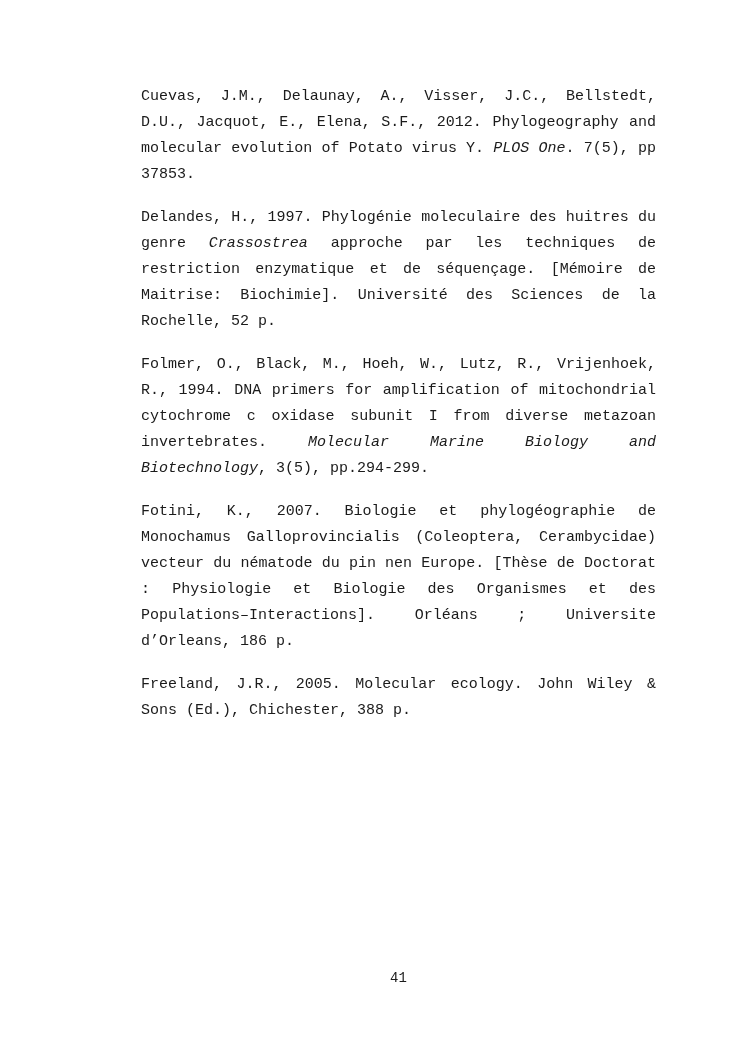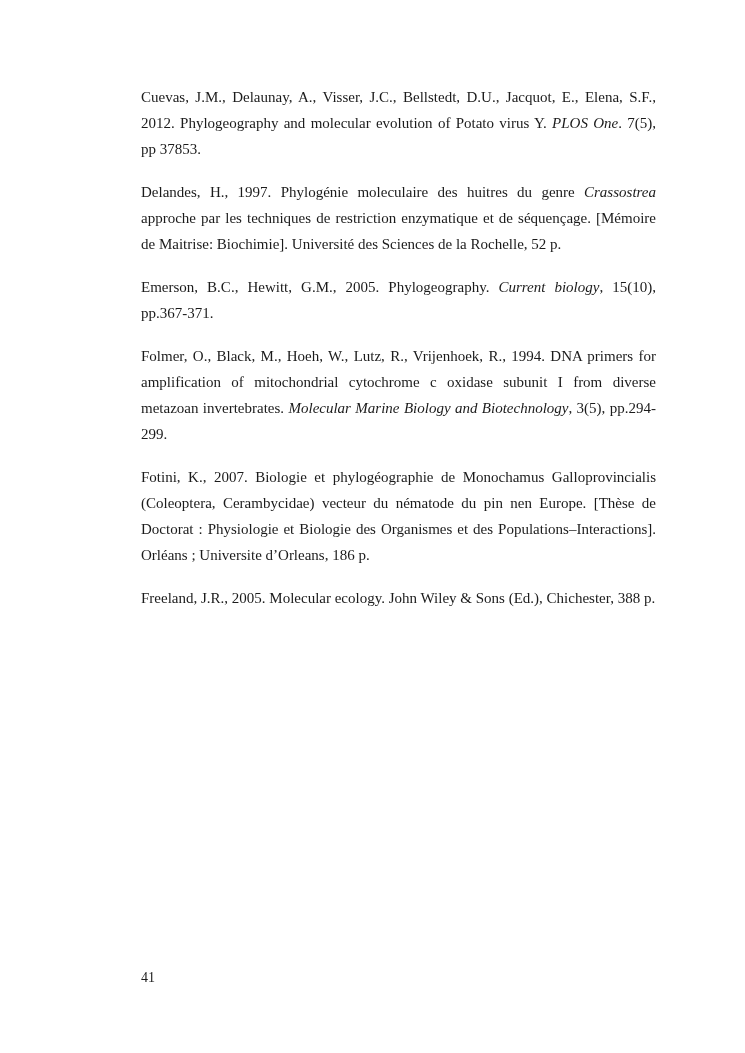--- a/index.html
+++ b/index.html
@@ -5,21 +5,21 @@
   html, body {
     margin: 0;
     padding: 0;
     background: #ffffff;
   }
   .page {
     position: relative;
     width: 745px;
     height: 1053px;
     background: #ffffff;
-    font-family: Liberation Serif, serif;
+    font-family: Liberation Mono, monospace;
     color: #1b1b1b;
     overflow: hidden;
   }
   .text-block {
     position: absolute;
     left: 141px;
     top: 84px;
     width: 515px;
   }
   .ref {
@@ -30,31 +30,30 @@
     text-justify: inter-word;
   }
   .ref em {
     font-style: italic;
   }
   .page-number {
     position: absolute;
     left: 141px;
     top: 969px;
     width: 515px;
-    text-align: left;
+    text-align: center;
     font-size: 14px;
     line-height: 18px;
   }
 </style>
 </head>
 <body>
 
 <div class="page">
   <div class="text-block">
       <p class="ref"><span>Cuevas, J.M., Delaunay, A., Visser, J.C., Bellstedt, D.U., Jacquot, E., Elena, S.F., 2012. Phylogeography and molecular evolution of Potato virus Y. </span><em>PLOS One</em><span>. 7(5), pp 37853.</span></p>
       <p class="ref"><span>Delandes, H., 1997. Phylogénie moleculaire des huitres du genre </span><em>Crassostrea</em><span> approche par les techniques de restriction enzymatique et de séquençage. [Mémoire de Maitrise: Biochimie]. Université des Sciences de la Rochelle, 52 p.</span></p>
-      <p class="ref"><span>Emerson, B.C., Hewitt, G.M., 2005. Phylogeography. </span><em>Current biology</em><span>, 15(10), pp.367-371.</span></p>
       <p class="ref"><span>Folmer, O., Black, M., Hoeh, W., Lutz, R., Vrijenhoek, R., 1994. DNA primers for amplification of mitochondrial cytochrome c oxidase subunit I from diverse metazoan invertebrates. </span><em>Molecular Marine Biology and Biotechnology</em><span>, 3(5), pp.294-299.</span></p>
       <p class="ref"><span>Fotini, K., 2007. Biologie et phylogéographie de Monochamus Galloprovincialis (Coleoptera, Cerambycidae) vecteur du nématode du pin nen Europe. [Thèse de Doctorat : Physiologie et Biologie des Organismes et des Populations–Interactions]. Orléans ; Universite d’Orleans, 186 p.</span></p>
       <p class="ref"><span>Freeland, J.R., 2005. Molecular ecology. John Wiley &amp; Sons (Ed.), Chichester, 388 p.</span></p>
     </div>
   <div class="page-number">41</div>
 </div>
 
 </body></html>

